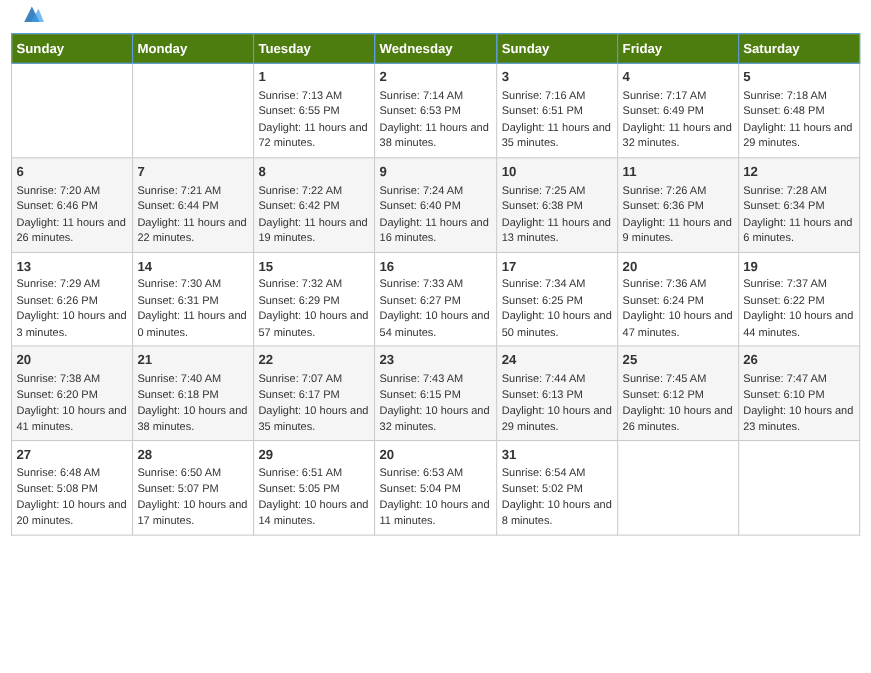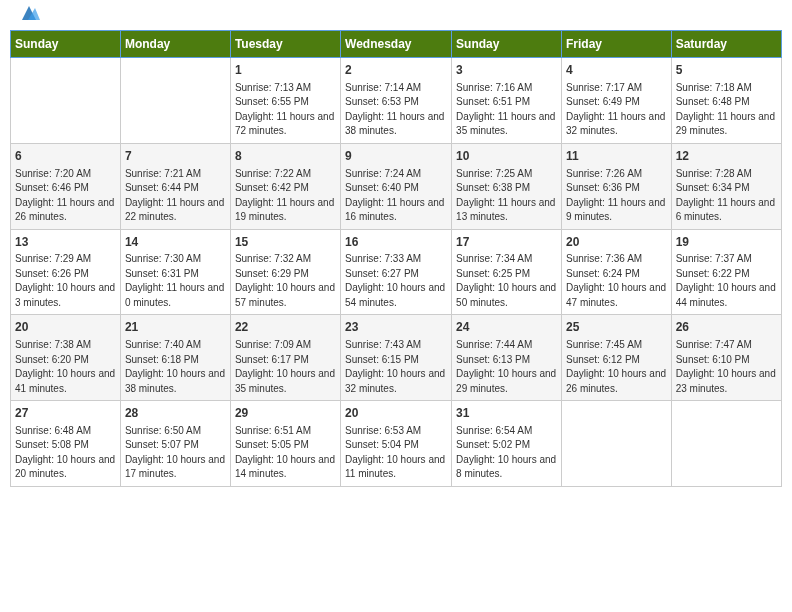--- a/index.html
+++ b/index.html
@@ -293,21 +293,21 @@
           <span class="day-num">21</span>
           <div class="cell-content">
             <div>Sunrise: 7:40 AM</div>
             <div>Sunset: 6:18 PM</div>
             <div>Daylight: 10 hours and 38 minutes.</div>
           </div>
         </td>
         <td>
           <span class="day-num">22</span>
           <div class="cell-content">
-            <div>Sunrise: 7:09 AM</div>
+            <div>Sunrise: 7:07 AM</div>
             <div>Sunset: 6:17 PM</div>
             <div>Daylight: 10 hours and 35 minutes.</div>
           </div>
         </td>
         <td>
           <span class="day-num">23</span>
           <div class="cell-content">
             <div>Sunrise: 7:43 AM</div>
             <div>Sunset: 6:15 PM</div>
             <div>Daylight: 10 hours and 32 minutes.</div>

